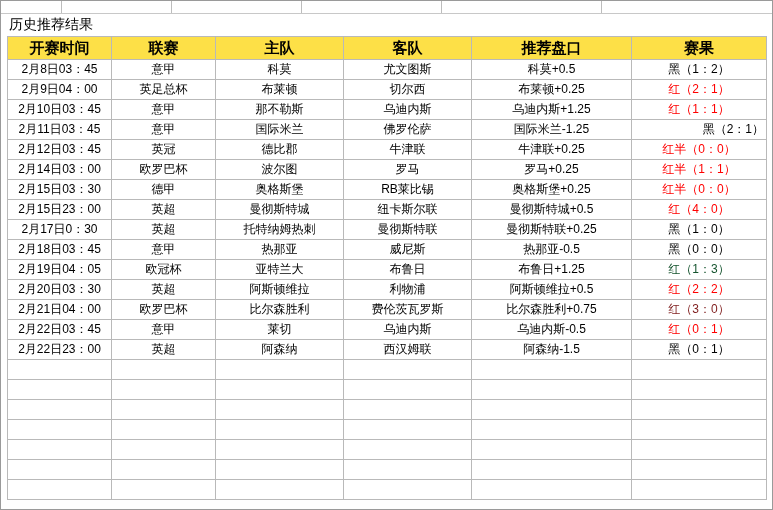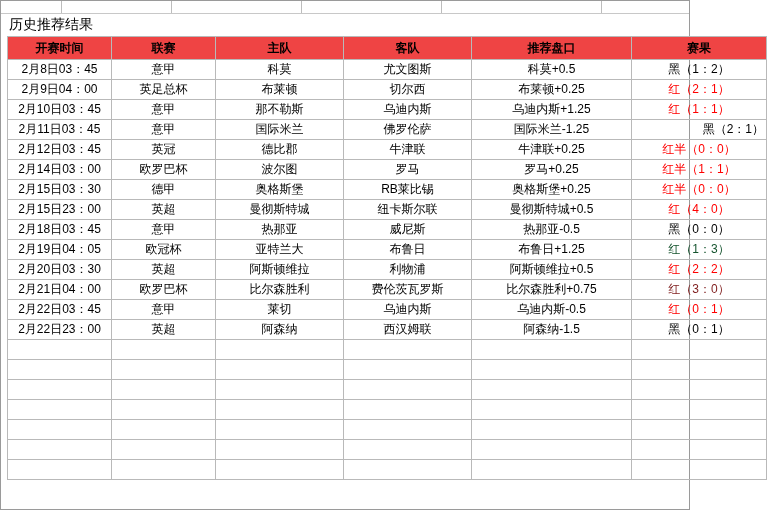--- a/index.html
+++ b/index.html
@@ -8,21 +8,21 @@
     background: #ffffff;
   }
   body {
     width: 773px;
     height: 510px;
     font-family: "Liberation Sans", sans-serif;
     overflow: hidden;
   }
   .sheet {
     position: relative;
-    width: 690px;
+    width: 773px;
     height: 510px;
     box-sizing: border-box;
     border: 1px solid #9a9a9a;
     background: #ffffff;
   }
   
   .top-strip {
     height: 12px;
     border-bottom: 1px solid #c8c8c8;
     background: #ffffff;
@@ -54,23 +54,23 @@
     border: 1px solid #b9b9b9;
     height: 19px;
     padding: 0 2px;
     text-align: center;
     vertical-align: middle;
     white-space: nowrap;
     overflow: hidden;
     font-weight: normal;
   }
   table.grid th {
-    background: #ef4444;
+    background: #fde047;
     font-weight: bold;
-    font-size: 12px;
+    font-size: 15px;
     color: #000000;
     height: 22px;
   }
   .empty-row td { height: 19px; }
   
   col.c0 { width: 104px; }
   col.c1 { width: 104px; }
   col.c2 { width: 128px; }
   col.c3 { width: 128px; }
   col.c4 { width: 160px; }
@@ -171,20 +171,28 @@
         </tr>
         <tr>
           <td>2月15日23：00</td>
           <td>英超</td>
           <td>曼彻斯特城</td>
           <td>纽卡斯尔联</td>
           <td>曼彻斯特城+0.5</td>
           <td style="color: rgb(255, 0, 0);">红（4：0）</td>
         </tr>
         <tr>
+          <td>2月17日0：30</td>
+          <td>英超</td>
+          <td>托特纳姆热刺</td>
+          <td>曼彻斯特联</td>
+          <td>曼彻斯特联+0.25</td>
+          <td style="color: rgb(0, 0, 0);">黑（1：0）</td>
+        </tr>
+        <tr>
           <td>2月18日03：45</td>
           <td>意甲</td>
           <td>热那亚</td>
           <td>威尼斯</td>
           <td>热那亚-0.5</td>
           <td style="color: rgb(0, 0, 0);">黑（0：0）</td>
         </tr>
         <tr>
           <td>2月19日04：05</td>
           <td>欧冠杯</td>

